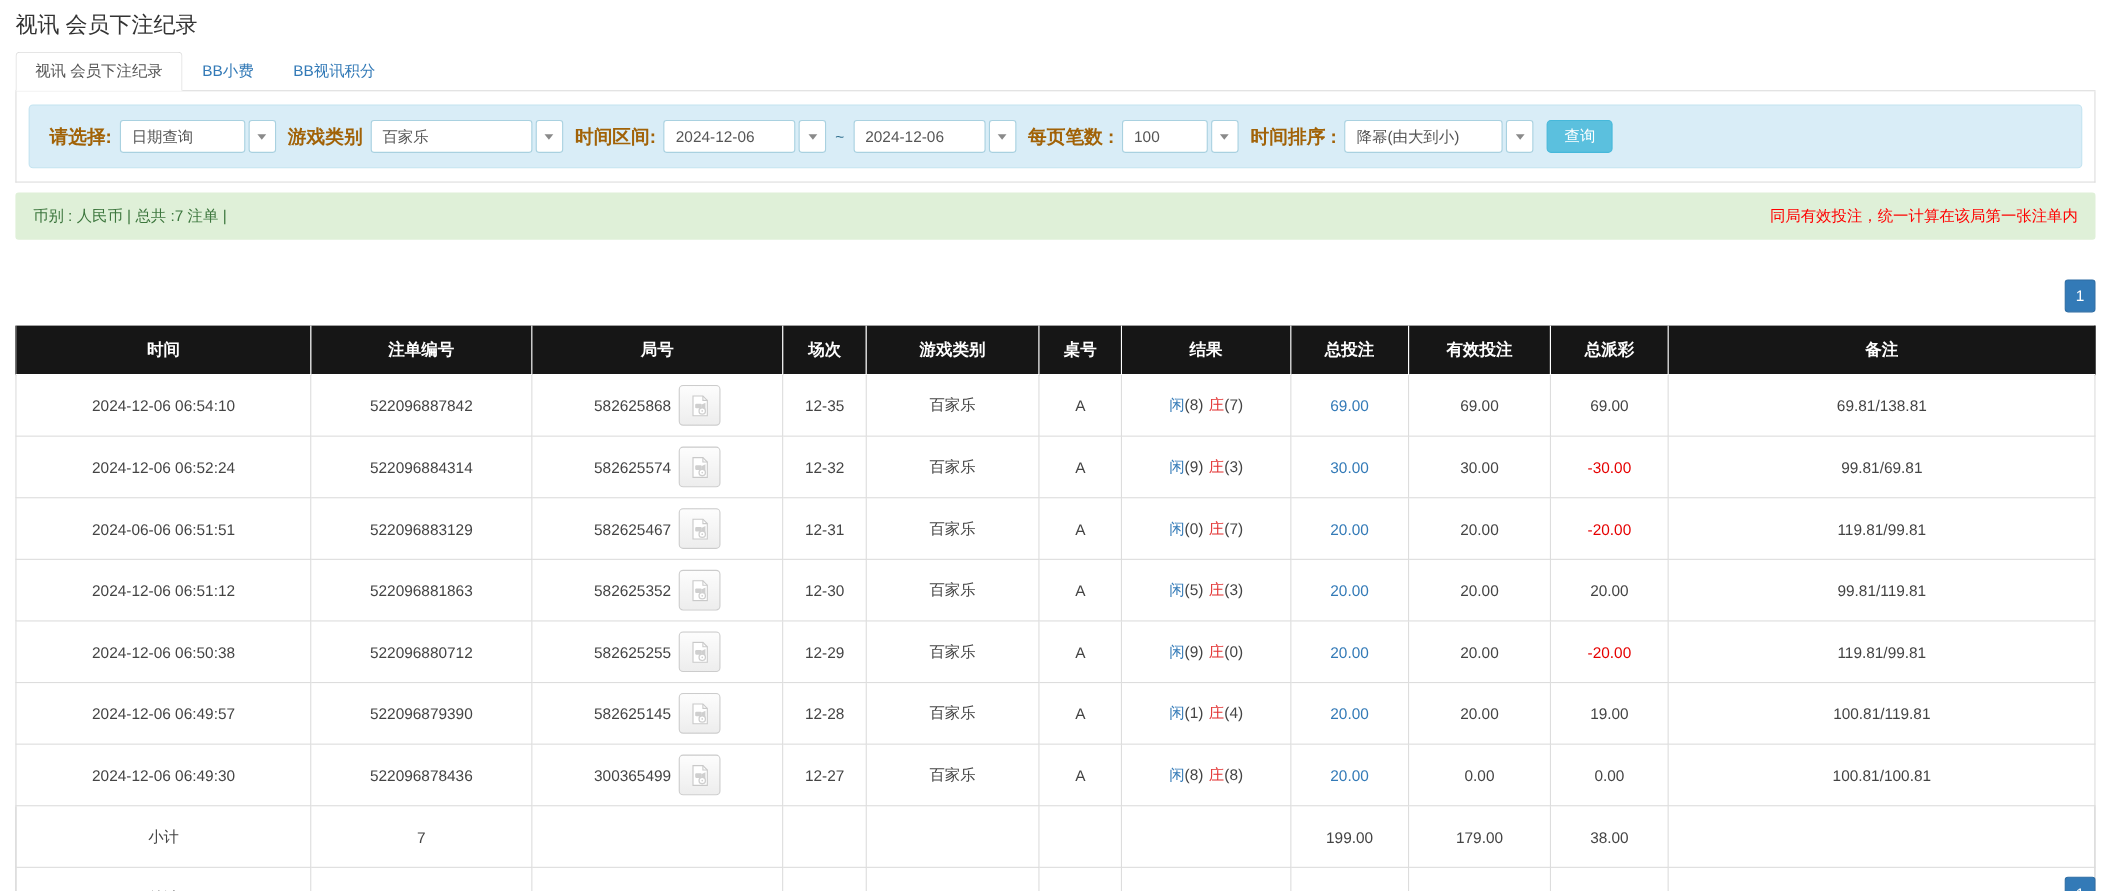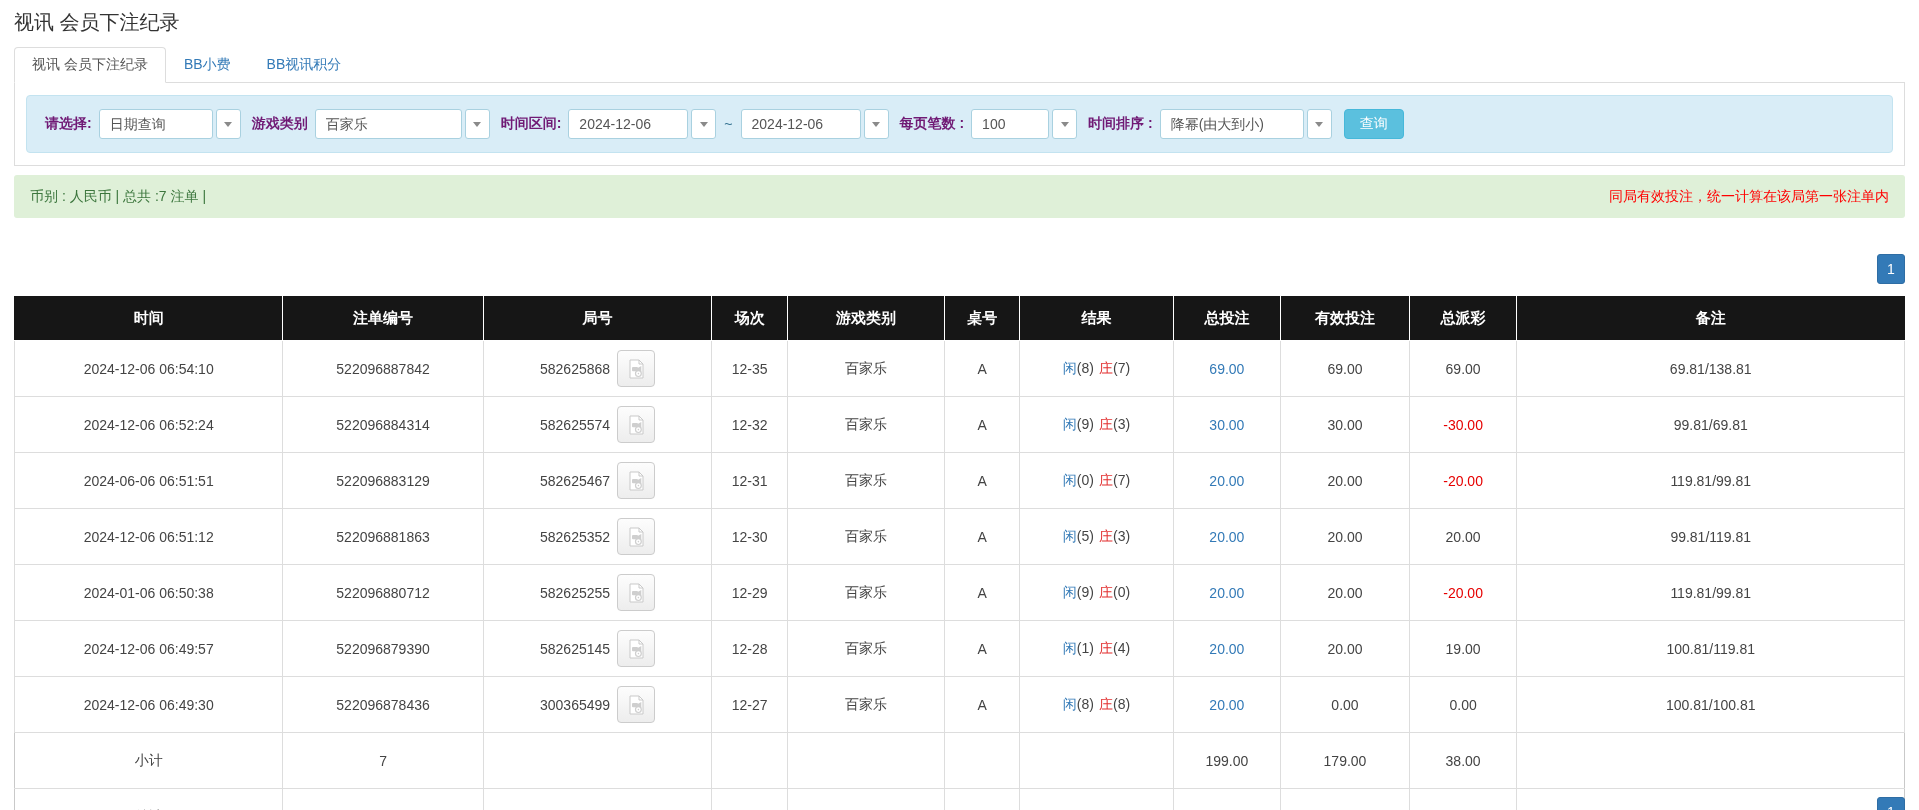--- a/index.html
+++ b/index.html
@@ -24,21 +24,21 @@
     color:#555;background:#fff;border:1px solid #ddd;border-bottom-color:#fff;
     border-radius:4px 4px 0 0;
   }
 
   
   .panel{border:1px solid #ddd;border-top:none;padding:12px 11px;}
   .filterbar{
     background:#d9edf7;border:1px solid #c3e3f0;border-radius:4px;
     display:flex;align-items:center;padding:13px 14px;gap:7px;
   }
-  .flabel{color:#701a75;font-weight:bold;font-size:14px;white-space:nowrap;margin-left:4px;}
+  .flabel{color:#a16207;font-weight:bold;font-size:17px;white-space:nowrap;margin-left:4px;}
   .selbox{display:flex;gap:3px;align-items:center;}
   .sel-value{
     background:#fff;border:1px solid #a9d1e0;border-radius:3px;height:28px;
     line-height:28px;padding:0 10px;font-size:14px;color:#555;white-space:nowrap;
   }
   .arrowbox{
     width:23px;height:28px;background:#fff;border:1px solid #a9d1e0;border-radius:3px;
     display:flex;align-items:center;justify-content:center;cursor:pointer;
   }
   .caret{width:0;height:0;border-left:4px solid transparent;border-right:4px solid transparent;border-top:5px solid #8a8a8a;}
@@ -309,21 +309,21 @@
         <td>12-30</td>
         <td>百家乐</td>
         <td>A</td>
         <td><span class="blue">闲</span><span>(5)</span><span class="redtxt banker">庄</span><span>(3)</span></td>
         <td><a class="betlink">20.00</a></td>
         <td>20.00</td>
         <td><span data-neg="false">20.00</span></td>
         <td>99.81/119.81</td>
       </tr>
       <tr>
-        <td>2024-01-06 06:50:38</td>
+        <td>2024-12-06 06:50:38</td>
         <td>522096880712</td>
         <td>
             <div class="roundcell">
               <span>582625255</span>
               <span class="vbtn">
                 <svg width="20" height="20" viewBox="0 0 20 20">
                   <path d="M4 1h9l4 4v14H4z" fill="#fff" stroke="#c9c9c9"></path>
                   <path d="M13 1v4h4" fill="none" stroke="#c9c9c9"></path>
                   <rect x="6" y="8" width="6" height="4.2" rx="1" fill="#cfcfcf"></rect>
                   <path d="M12 8.7l3.3-1.6v6l-3.3-1.6z" fill="#cfcfcf"></path>

